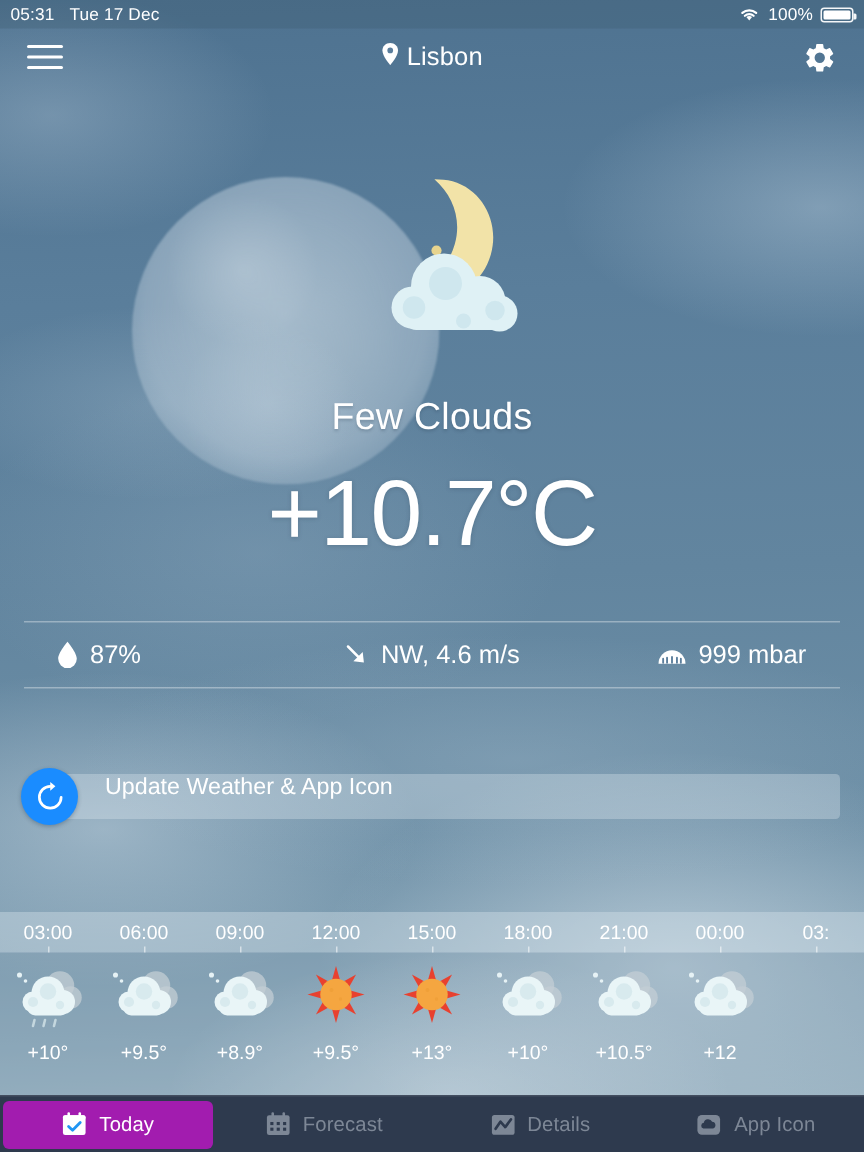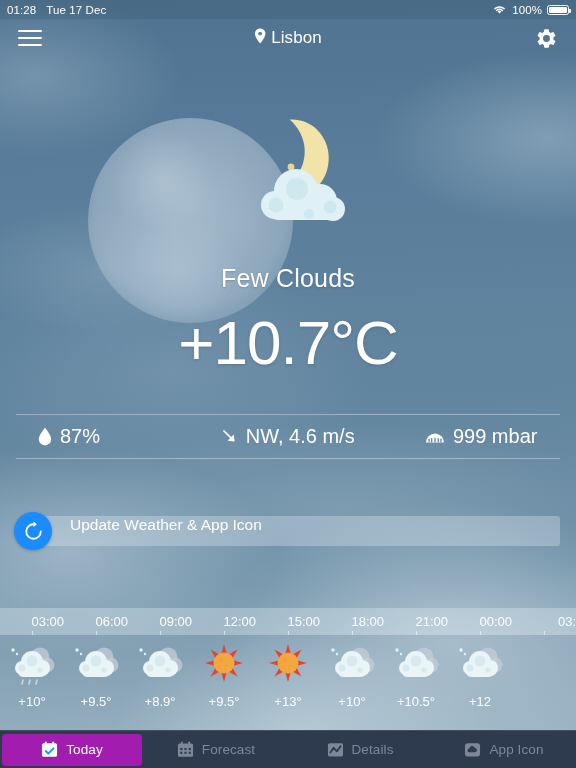--- a/index.html
+++ b/index.html
@@ -100,21 +100,21 @@
   }
 
   
   .metrics {
     position:absolute; top:414px; left:16px; right:16px; z-index:10;
     border-top:1px solid rgba(255,255,255,.35);
     border-bottom:1px solid rgba(255,255,255,.35);
     height:45px;
     display:flex; align-items:center;
   }
-  .metric { display:flex; align-items:center; gap:8px; color:#fff; font-size:20px; }
+  .metric { display:flex; align-items:center; gap:8px; color:#fff; font-size:17px; }
   .m1 { flex:0 0 33.3%; padding-left:22px; }
   .m2 { flex:0 0 33.3%; justify-content:center; }
   .m3 { flex:0 0 33.3%; justify-content:flex-end; padding-right:22px; }
 
   
   .updatebar {
     position:absolute; top:512px; left:14px; right:16px; height:38px; z-index:10;
     display:flex; align-items:center;
   }
   .update-btn {
@@ -143,21 +143,21 @@
     background:rgba(216,228,236,.40);
     position:relative;
     display:flex;
   }
   .hour-body {
     height:98px;
     background:rgba(135,160,180,.28);
     display:flex;
   }
   .htime {
-    flex:0 0 64px; text-align:right; color:#fff; font-size:13px;
+    flex:0 0 64px; text-align:center; color:#fff; font-size:13px;
     line-height:27px; position:relative;
   }
   .htime::after {
     content:""; position:absolute; bottom:0; left:50%;
     width:1px; height:4px; background:rgba(255,255,255,.55);
   }
   .hcell {
     flex:0 0 64px;
     display:flex; flex-direction:column; align-items:center;
     padding-top:7px;
@@ -181,21 +181,21 @@
 </style>
 </head>
 <body>
 
 <div class="bg"></div>
 <div class="bg-moon"></div>
 <div class="bg-haze"></div>
 
 <div class="statusbar">
   <div class="sb-left">
-    <span>01:28</span>
+    <span>05:31</span>
     <span>Tue 17 Dec</span>
   </div>
   <div class="sb-right">
     <svg class="ic-wifi" width="15" height="11" viewBox="0 0 15 11">
       <path d="M7.5 9.6 L5.6 7.4 a3 3 0 0 1 3.8 0 Z" fill="#fff"></path>
       <path d="M2.9 4.6 a7 7 0 0 1 9.2 0" stroke="#fff" stroke-width="1.5" fill="none" stroke-linecap="round"></path>
       <path d="M4.6 6.5 a4.6 4.6 0 0 1 5.8 0" stroke="#fff" stroke-width="1.5" fill="none" stroke-linecap="round"></path>
     </svg>
     <span>100%</span>
     <span class="battery">

